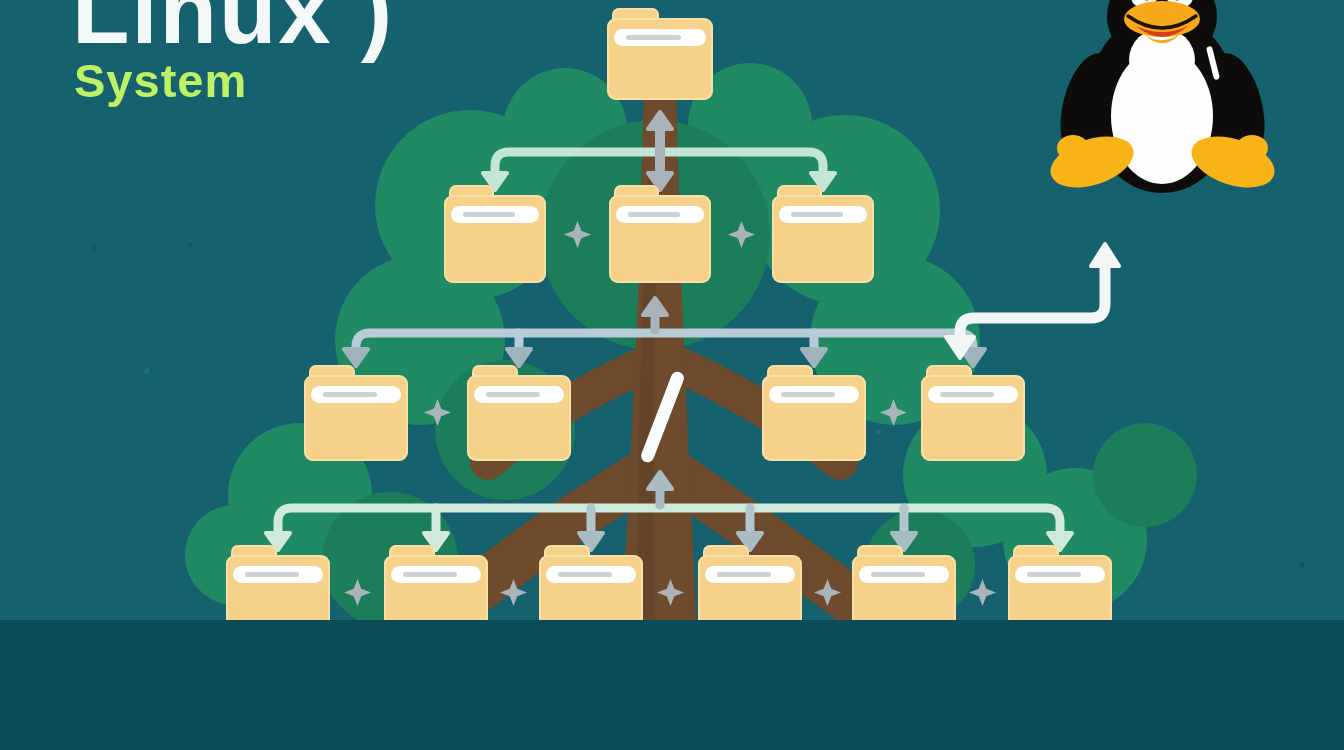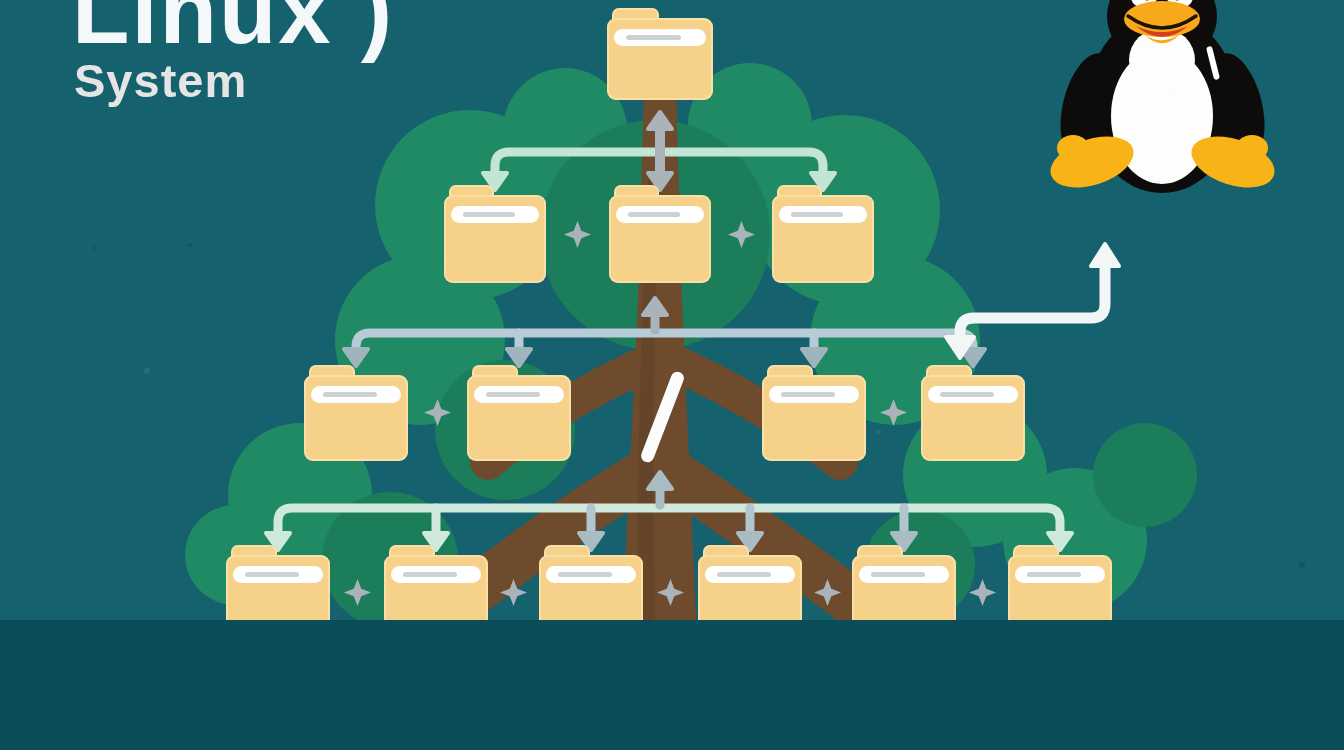--- a/index.html
+++ b/index.html
@@ -8,21 +8,21 @@
     background:#15616e;
     font-family:Liberation Sans, sans-serif;
   }
   .abs{position:absolute;}
   
   #title1{
     left:72px;top:-36px;color:#f4f8f8;font-size:94px;font-weight:700;
     letter-spacing:2px;line-height:1;white-space:nowrap;
   }
   #title2{
-    left:74px;top:57px;color:#e5e5e5;font-size:47px;font-weight:600;
+    left:74px;top:57px;color:#bef264;font-size:47px;font-weight:600;
     letter-spacing:1px;line-height:1;white-space:nowrap;
   }
   
   .folder{position:absolute;}
   .folder .tab{
     position:absolute;top:0;left:5px;width:44%;height:20px;
     background:#f6d189;border-radius:7px 7px 0 0;
     box-shadow:inset 0 0 0 2px rgba(255,241,205,.45);
   }
   .folder .fbody{

